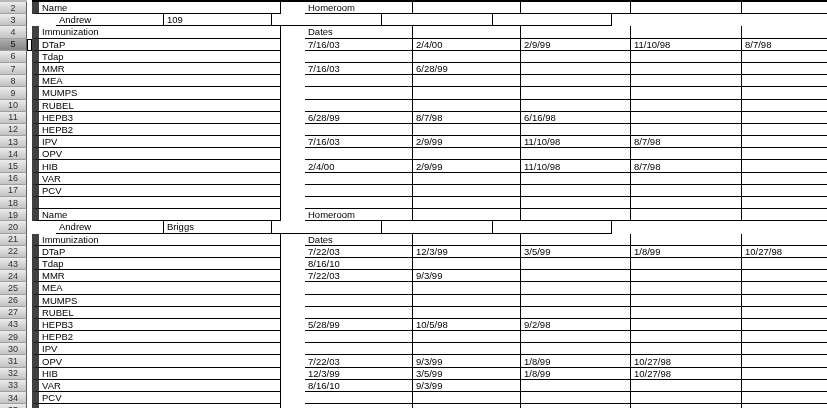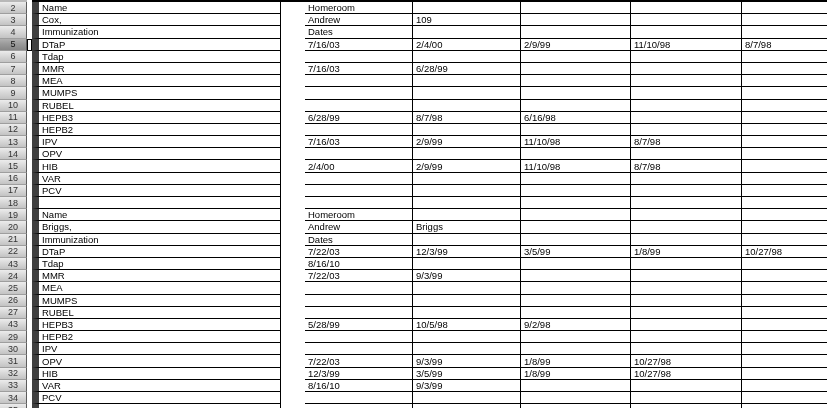--- a/index.html
+++ b/index.html
@@ -59,21 +59,20 @@
         <div class="cell c0">Name</div>
         <div class="cell c1">Homeroom</div>
         <div class="cell c2"></div>
         <div class="cell c3"></div>
         <div class="cell c4"></div>
         <div class="cell c5"></div>
       </div>
       <div class="row">
         <div class="rownum">3</div>
         <div class="colA"></div>
-        <div class="cell c0">Cox,</div>
         <div class="cell c1">Andrew</div>
         <div class="cell c2">109</div>
         <div class="cell c3"></div>
         <div class="cell c4"></div>
         <div class="cell c5"></div>
       </div>
       <div class="row">
         <div class="rownum">4</div>
         <div class="colA"></div>
         <div class="cell c0">Immunization</div>
@@ -229,21 +228,20 @@
         <div class="cell c0">Name</div>
         <div class="cell c1">Homeroom</div>
         <div class="cell c2"></div>
         <div class="cell c3"></div>
         <div class="cell c4"></div>
         <div class="cell c5"></div>
       </div>
       <div class="row">
         <div class="rownum">20</div>
         <div class="colA"></div>
-        <div class="cell c0">Briggs,</div>
         <div class="cell c1">Andrew</div>
         <div class="cell c2">Briggs</div>
         <div class="cell c3"></div>
         <div class="cell c4"></div>
         <div class="cell c5"></div>
       </div>
       <div class="row">
         <div class="rownum">21</div>
         <div class="colA"></div>
         <div class="cell c0">Immunization</div>

